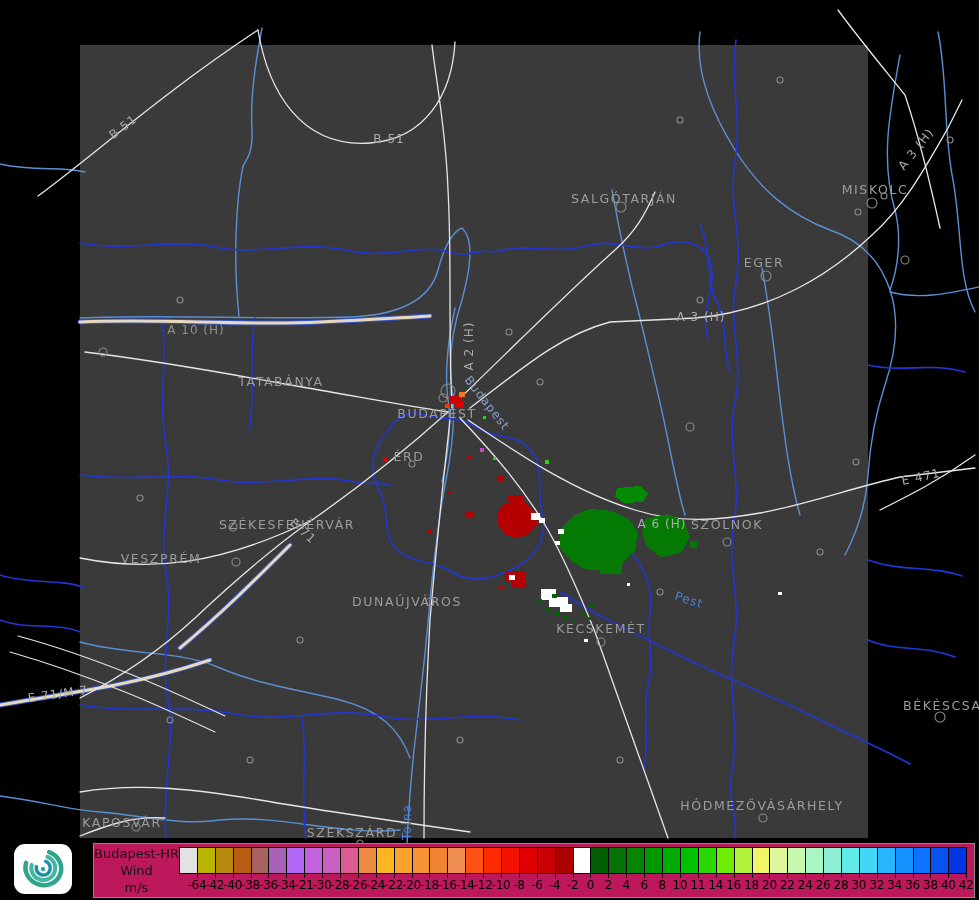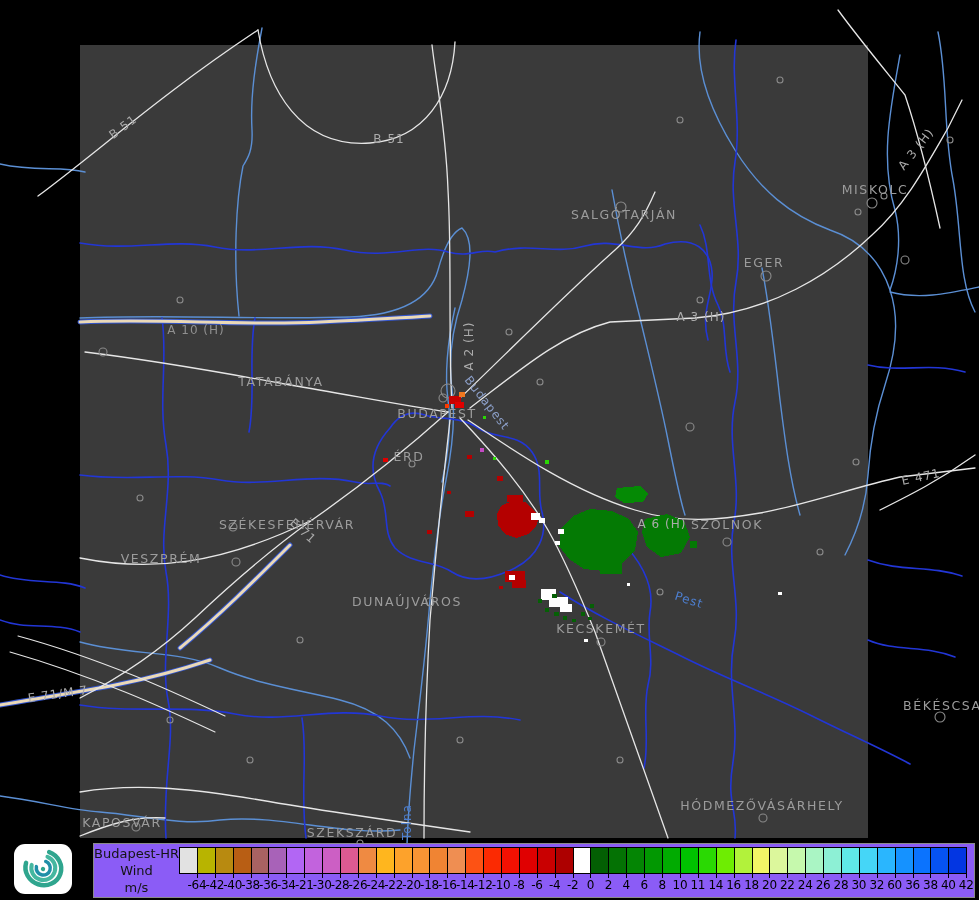--- a/index.html
+++ b/index.html
@@ -7,21 +7,21 @@
          font-family:"DejaVu Sans","Liberation Sans",sans-serif;}
   .title{position:absolute;left:8px;top:7px;color:#efefef;font-size:13.5px;letter-spacing:.2px;white-space:nowrap;}
   .radar-area{position:absolute;left:80px;top:45px;width:788px;height:793px;background:#3a3a3a;}
   .map-svg{position:absolute;left:0;top:0;pointer-events:none;}
   .maplabel{position:absolute;white-space:nowrap;transform:translate(-50%,-50%);}
   .city{color:#9c9c9c;font-size:12.5px;letter-spacing:1.6px;}
   .roadlbl{color:#ababab;font-size:12px;letter-spacing:1px;}
   .riverlbl{color:#4d7fd0;font-size:12px;letter-spacing:1px;}
   .anchor-left{transform:translate(0,-50%);}
   
-  .legend{position:absolute;left:93px;top:843px;width:882px;height:55px;background:#8b5cf6;
+  .legend{position:absolute;left:93px;top:843px;width:882px;height:55px;background:#be185d;
           border:1px solid #8a8a8a;box-sizing:border-box;}
   .legend-title{position:absolute;left:0;top:1px;width:85px;text-align:center;color:#141414;
           font-size:13px;line-height:17px;}
   .legend-scale{position:absolute;left:85px;top:3px;width:790px;}
   .cells{display:flex;width:788px;height:27px;border:1px solid #000;box-sizing:border-box;}
   .cells .cell{flex:1 1 auto;border-right:1px solid #000;}
   .cells .cell:last-child{border-right:none;}
   .ticks{display:flex;width:787px;height:20px;}
   .ticks .tickcell{flex:1 1 auto;position:relative;}
   .ticks .tickcell i{position:absolute;right:-1px;top:0;width:1px;height:4px;background:#000;}
@@ -183,21 +183,21 @@
       <rect x="581" y="612" width="4" height="4" fill="#056005"></rect>
       <rect x="588" y="617" width="4" height="3" fill="#056005"></rect>
       <rect x="590" y="604" width="4" height="4" fill="#056005"></rect>
       <rect x="552" y="594" width="5" height="4" fill="#056005"></rect>
       <rect x="584" y="639" width="4" height="3" fill="#ffffff"></rect>
       <rect x="627" y="583" width="3" height="3" fill="#ffffff"></rect>
       <rect x="778" y="592" width="4" height="3" fill="#ffffff"></rect>
     </g>
   </svg>
 
-  <span class="maplabel city" style="left:624px;top:214px">SALGÓTARJÁN</span>
+  <span class="maplabel city" style="left:624px;top:198px">SALGÓTARJÁN</span>
   <span class="maplabel city" style="left:875px;top:189px">MISKOLC</span>
   <span class="maplabel city" style="left:764px;top:262px">EGER</span>
   <span class="maplabel city" style="left:281px;top:381px">TATABÁNYA</span>
   <span class="maplabel city" style="left:437px;top:413px">BUDAPEST</span>
   <span class="maplabel city" style="left:409px;top:456px">ÉRD</span>
   <span class="maplabel city" style="left:287px;top:524px">SZÉKESFEHÉRVÁR</span>
   <span class="maplabel city" style="left:161px;top:558px">VESZPRÉM</span>
   <span class="maplabel city" style="left:727px;top:524px">SZOLNOK</span>
   <span class="maplabel city" style="left:407px;top:601px">DUNAÚJVÁROS</span>
   <span class="maplabel city" style="left:601px;top:628px">KECSKEMÉT</span>
@@ -426,21 +426,21 @@
           <div class="tickcell">
             <i></i>
             <span>30</span>
           </div>
           <div class="tickcell">
             <i></i>
             <span>32</span>
           </div>
           <div class="tickcell">
             <i></i>
-            <span>60</span>
+            <span>34</span>
           </div>
           <div class="tickcell">
             <i></i>
             <span>36</span>
           </div>
           <div class="tickcell">
             <i></i>
             <span>38</span>
           </div>
           <div class="tickcell">

